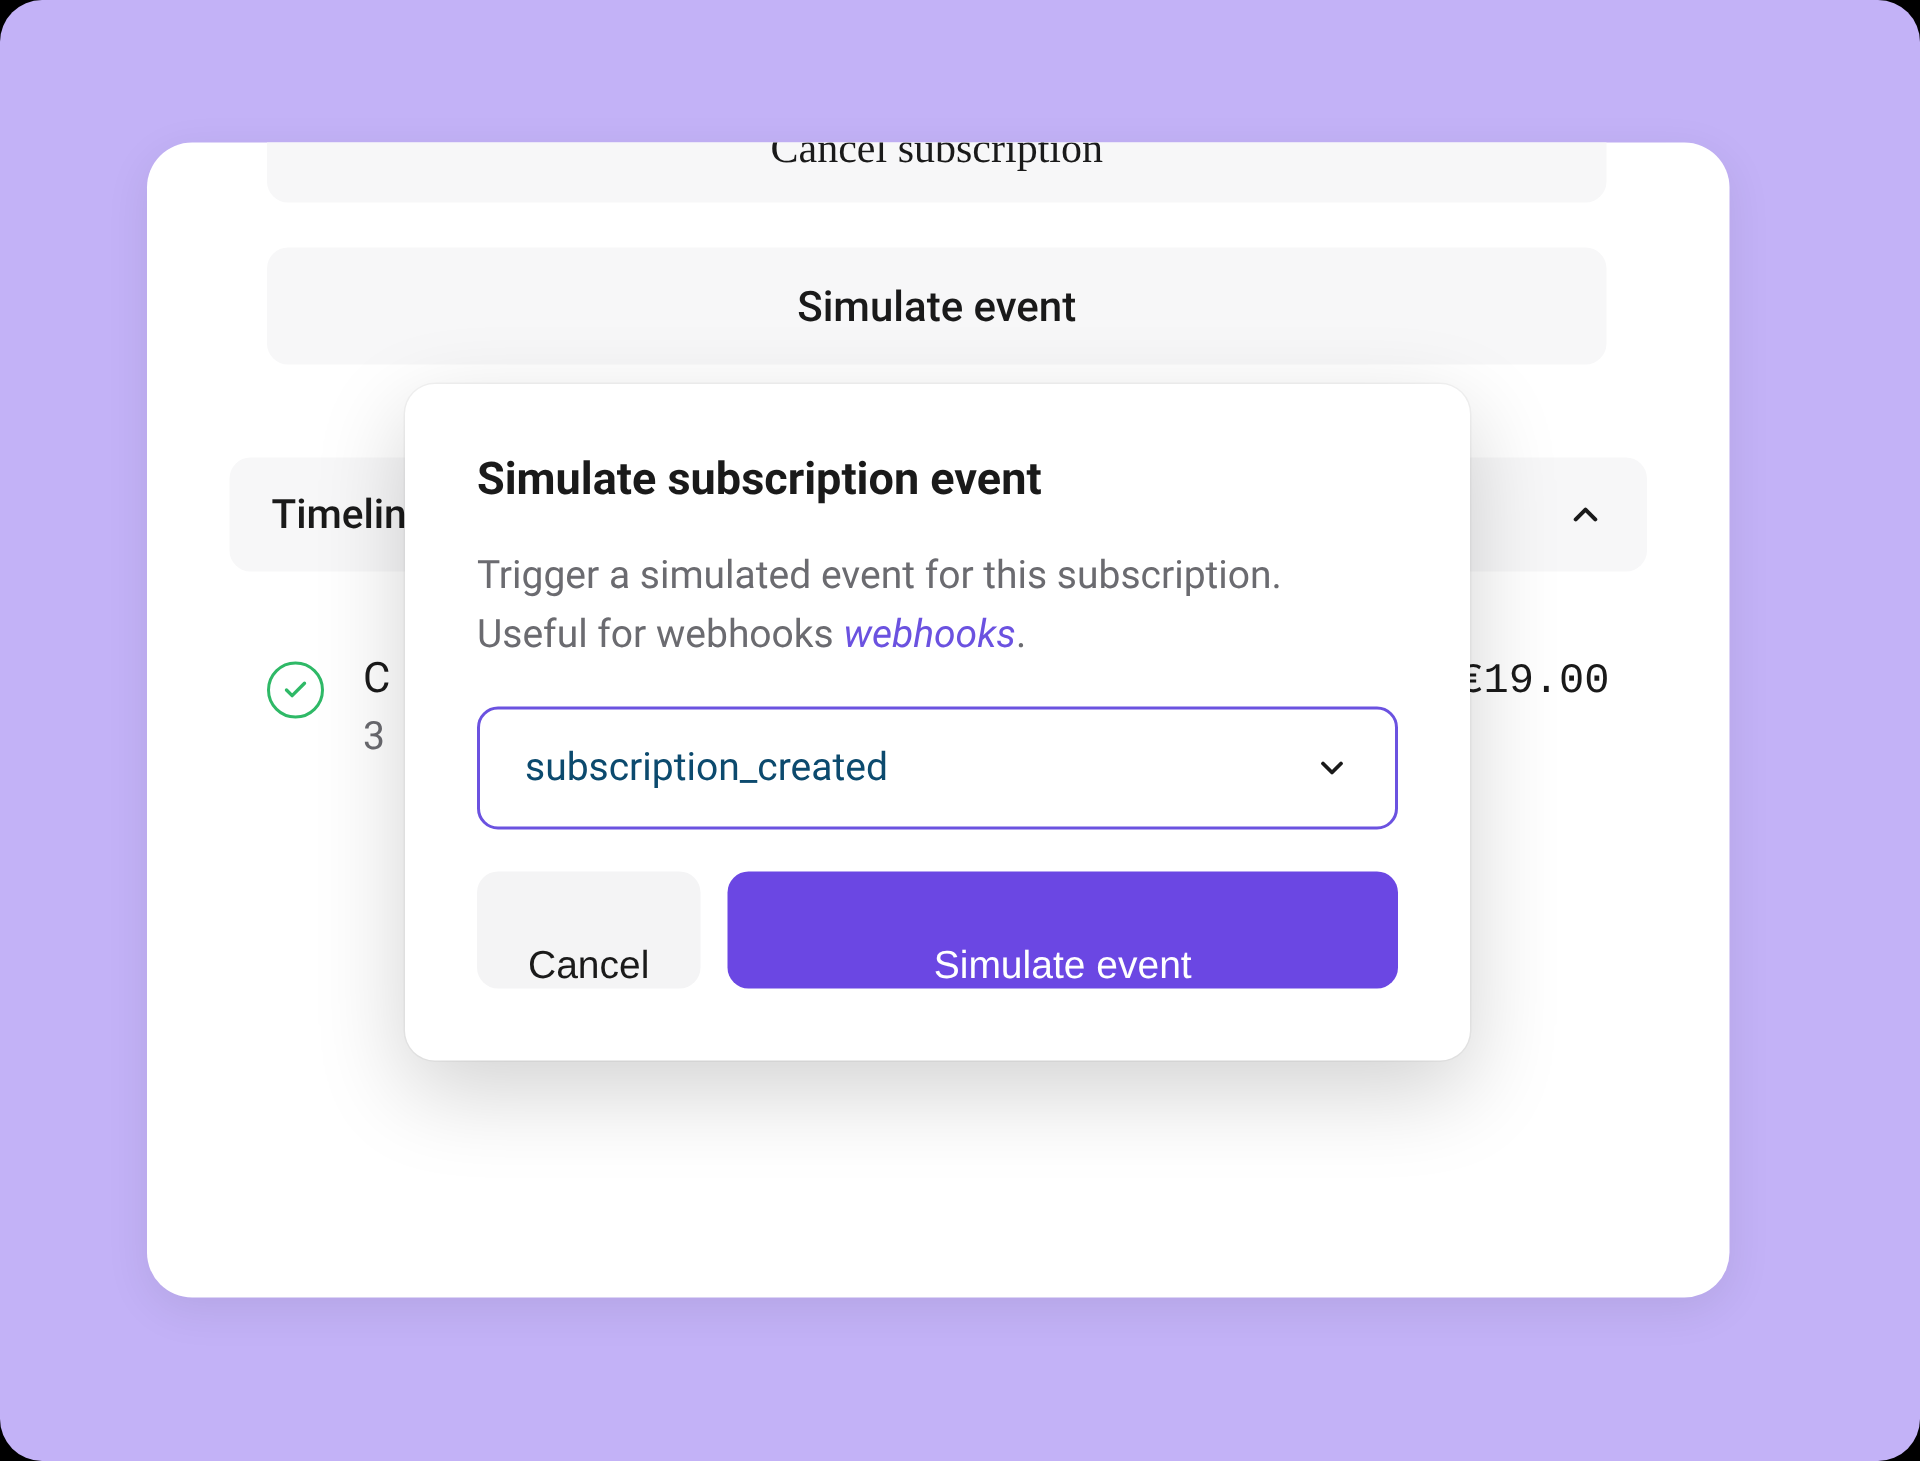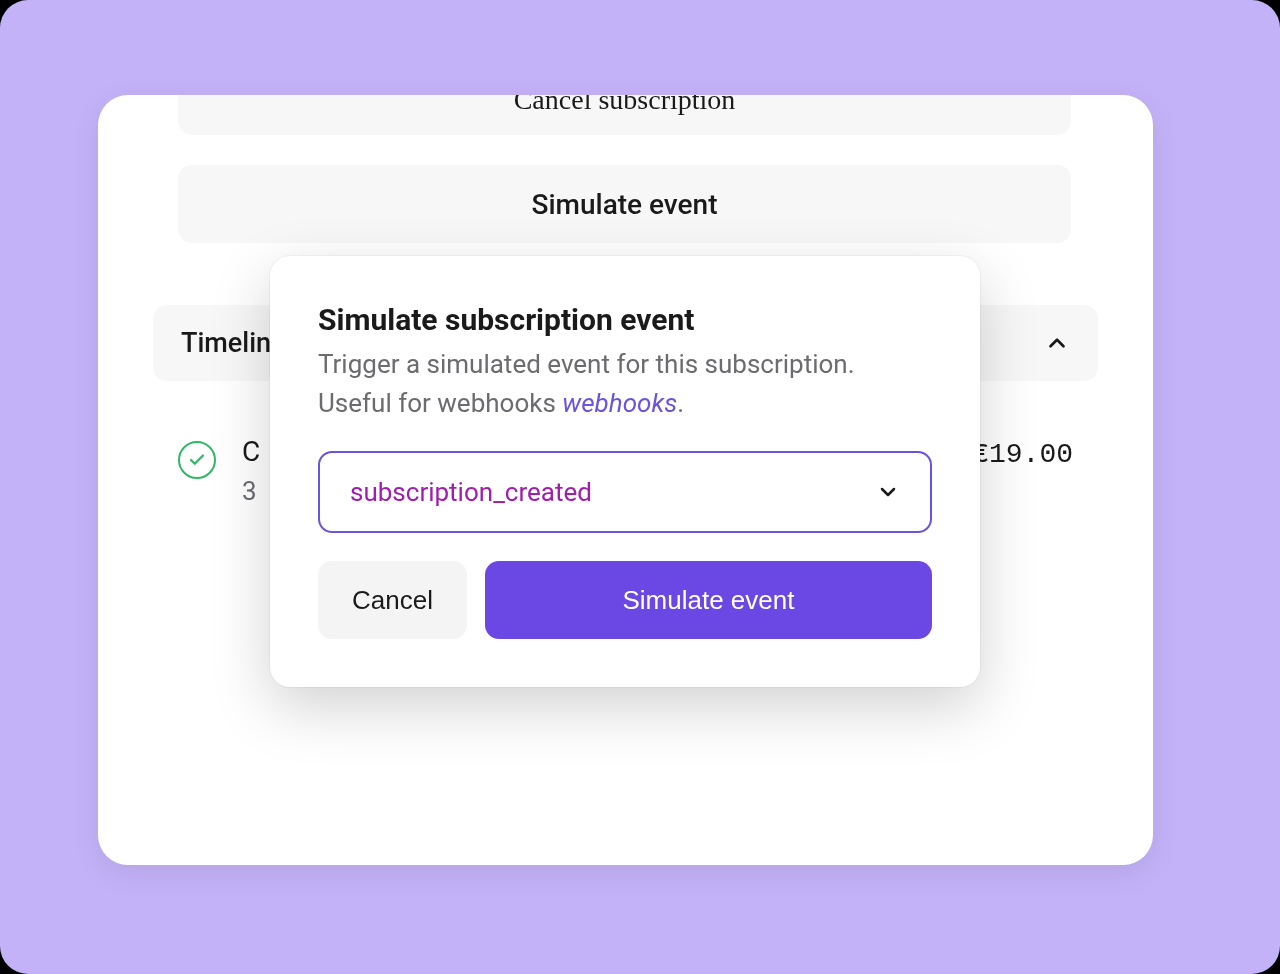--- a/index.html
+++ b/index.html
@@ -97,50 +97,50 @@
     width: 710px;
     background: #fff;
     border-radius: 20px;
     box-shadow: 0 20px 60px rgba(0,0,0,0.18), 0 0 0 1px rgba(0,0,0,0.04);
     padding: 46px 48px 48px 48px;
   }
   .modal h2 {
     font-size: 30px;
     font-weight: 700;
     color: #1a1a1a;
-    margin-bottom: 8px;
+    margin-bottom: 28px;
   }
   .modal p {
     font-size: 26px;
     line-height: 1.5;
     color: #6b6b70;
     margin-bottom: 28px;
   }
   .modal p a { color: #6b52e0; text-decoration: none; font-style: italic; }
   .select {
     width: 100%;
     height: 82px;
     border: 2.5px solid #6b52e0;
     border-radius: 14px;
     display: flex;
     align-items: center;
     justify-content: space-between;
     padding: 0 30px;
     font-size: 26px;
-    color: #a21caf;
+    color: #0c4a6e;
     margin-bottom: 28px;
     background: #fff;
   }
   .select .chev-down { width: 24px; height: 24px; }
   .btn-row { display: flex; gap: 18px; }
   .btn {
     height: 78px;
     border-radius: 14px;
     display: flex;
-    align-items: center;
+    align-items: flex-end;
     justify-content: center;
     font-size: 26px;
     font-weight: 500;
     border: none;
     cursor: pointer;
   }
   .btn-cancel {
     background: #f4f4f5;
     color: #1a1a1a;
     padding: 0 34px;

